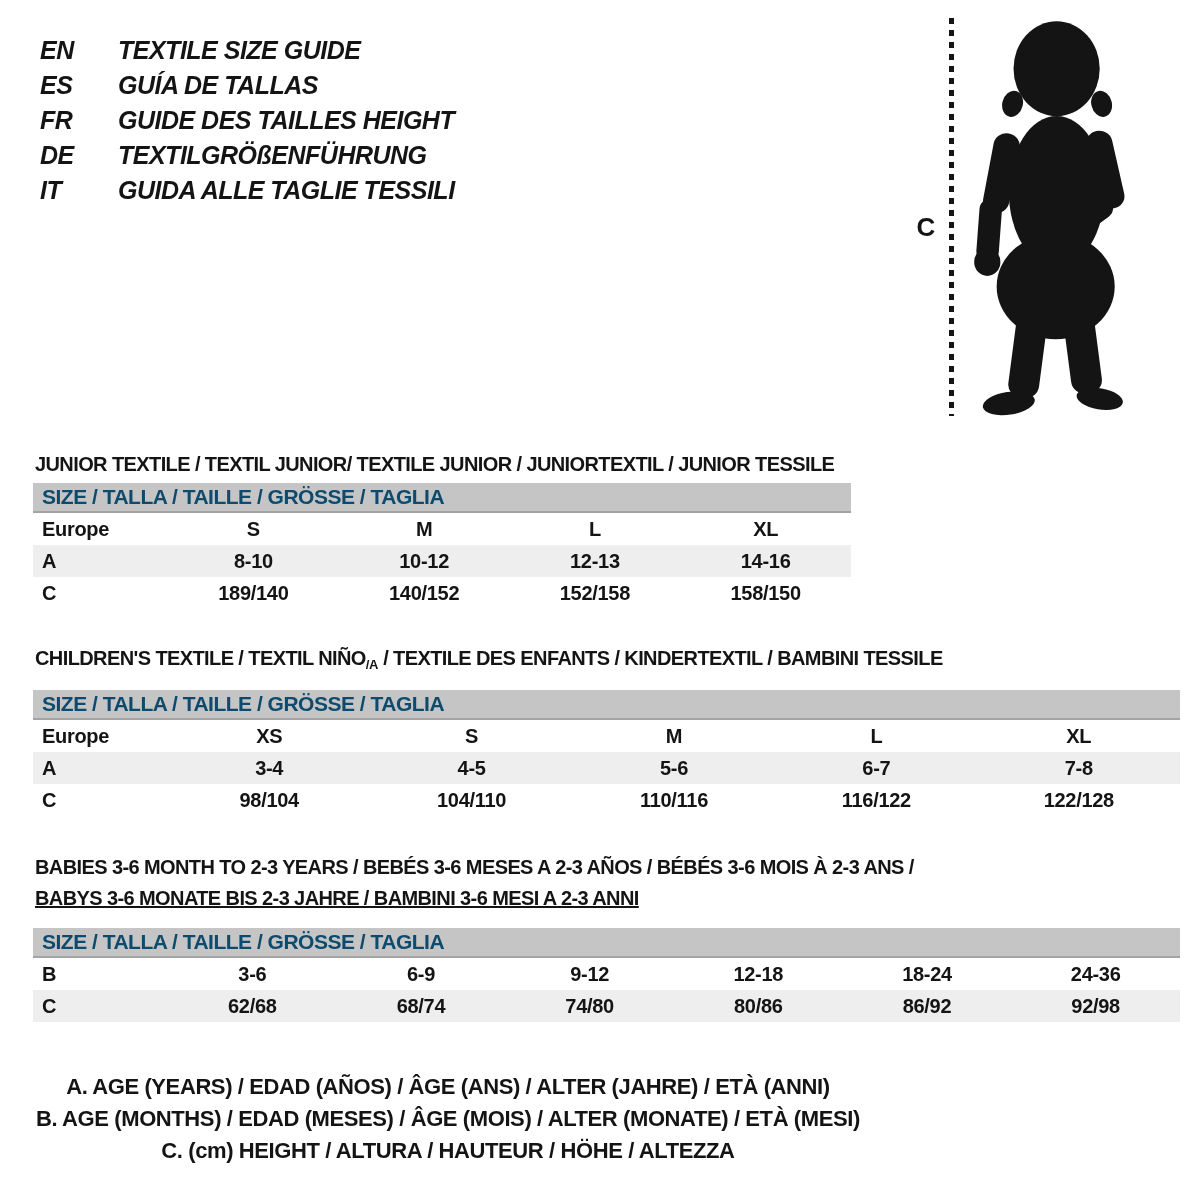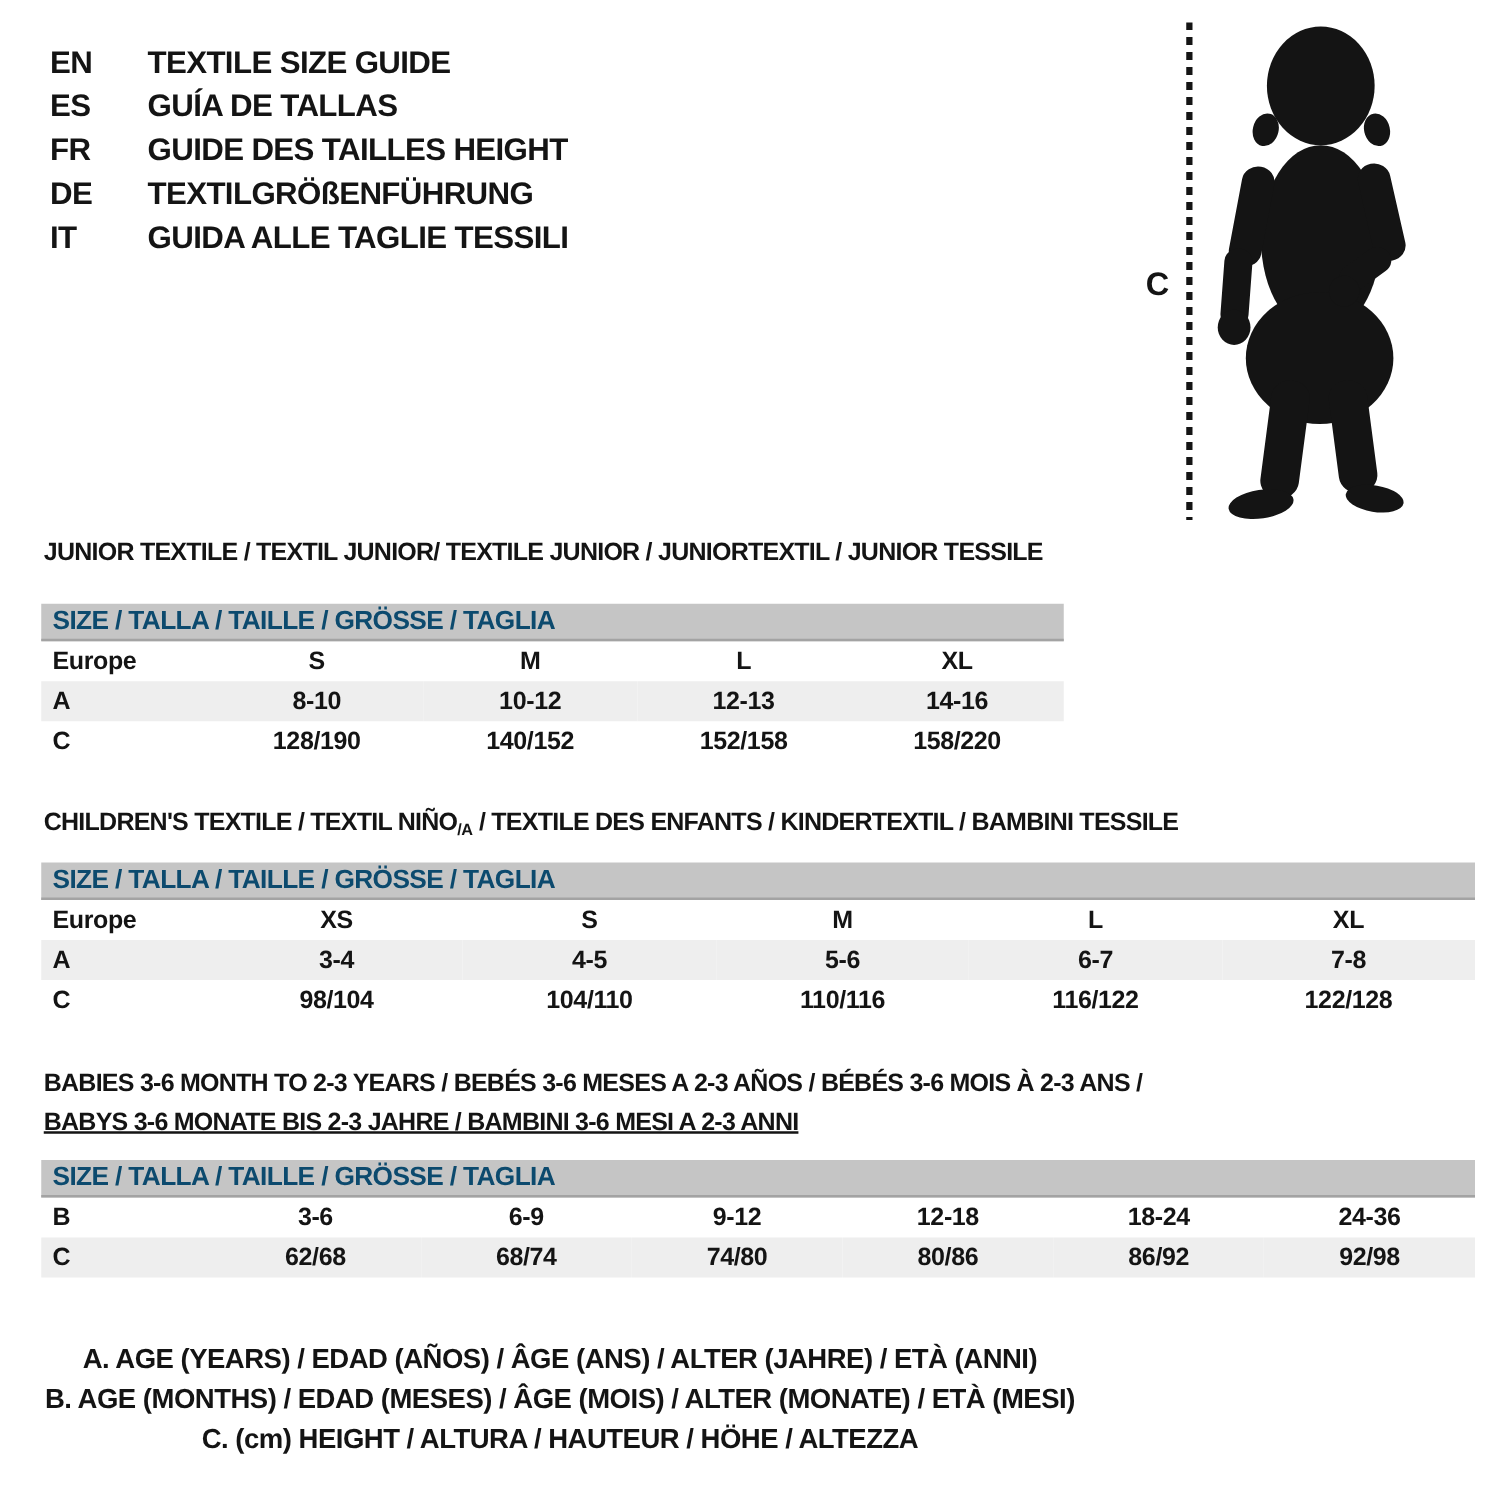--- a/index.html
+++ b/index.html
@@ -3,21 +3,21 @@
 <meta charset="utf-8">
 <style>
   html,body { margin:0; padding:0; background:#ffffff; }
   .page {
     position:relative; width:1200px; height:1200px; overflow:hidden;
     background:#ffffff; color:#141414;
     font-family:"Liberation Sans", sans-serif; font-weight:bold;
   }
 
   
-  .langs { position:absolute; left:40px; top:33px; font-size:25px; letter-spacing:-0.5px; }
+  .langs { position:absolute; left:40px; top:33px; font-size:25px; letter-spacing:-0.5px;font-style:italic; }
   .lang-row { display:flex; height:35px; line-height:35px; }
   .lang-code { width:78px; }
   .lang-label { white-space:nowrap; }
 
   
   .measure-line {
     position:absolute; left:949px; top:18px; width:5px; height:398px;
     background:repeating-linear-gradient(to bottom,#141414 0px,#141414 6px,transparent 6px,transparent 12px);
   }
   .measure-label { position:absolute; left:908px; top:212px; width:36px; text-align:center; font-size:26px; }
@@ -87,21 +87,21 @@
     <ellipse cx="27" cy="280" rx="14" ry="16"></ellipse>
     <rect x="139" y="130" width="28" height="90" rx="14" transform="rotate(-12 153 175)"></rect>
     <rect x="114" y="215" width="50" height="24" rx="12" transform="rotate(-38 139 227)"></rect>
     <ellipse cx="121" cy="247" rx="13" ry="14"></ellipse>
     <rect x="54" y="328" width="33" height="108" rx="16" transform="rotate(7 70 382)"></rect>
     <rect x="112" y="328" width="33" height="103" rx="16" transform="rotate(-7 128 379)"></rect>
     <ellipse cx="50" cy="441" rx="28" ry="13" transform="rotate(-9 50 441)"></ellipse>
     <ellipse cx="147" cy="436" rx="25" ry="12" transform="rotate(10 147 436)"></ellipse>
   </svg>
 
-  <div class="sec-title" style="top:430px;">
+  <div class="sec-title" style="top:452px;">
     <span>JUNIOR TEXTILE / TEXTIL JUNIOR/ TEXTILE JUNIOR / JUNIORTEXTIL / JUNIOR TESSILE</span>
   </div>
   <div class="tbl-wrap" style="top:483px; width:818px;">
     <div class="size-bar">SIZE / TALLA / TAILLE / GRÖSSE / TAGLIA</div>
     <table>
       <colgroup>
           <col class="c-label">
           <col>
           <col>
           <col>
@@ -117,24 +117,24 @@
       </tr>
       <tr class="alt">
         <td class="lbl">A</td>
         <td>8-10</td>
         <td>10-12</td>
         <td>12-13</td>
         <td>14-16</td>
       </tr>
       <tr>
         <td class="lbl">C</td>
-        <td>128/190</td>
+        <td>189/140</td>
         <td>140/152</td>
         <td>152/158</td>
-        <td>158/220</td>
+        <td>158/150</td>
       </tr>
     </tbody>
       </table>
   </div>
 
   <div class="sec-title" style="top:646px;">
     <span>CHILDREN'S TEXTILE / TEXTIL NIÑO</span><span class="sub">/A</span><span> / TEXTILE DES ENFANTS / KINDERTEXTIL / BAMBINI TESSILE</span>
   </div>
   <div class="tbl-wrap" style="top:690px; width:1147px;">
     <div class="size-bar">SIZE / TALLA / TAILLE / GRÖSSE / TAGLIA</div>

